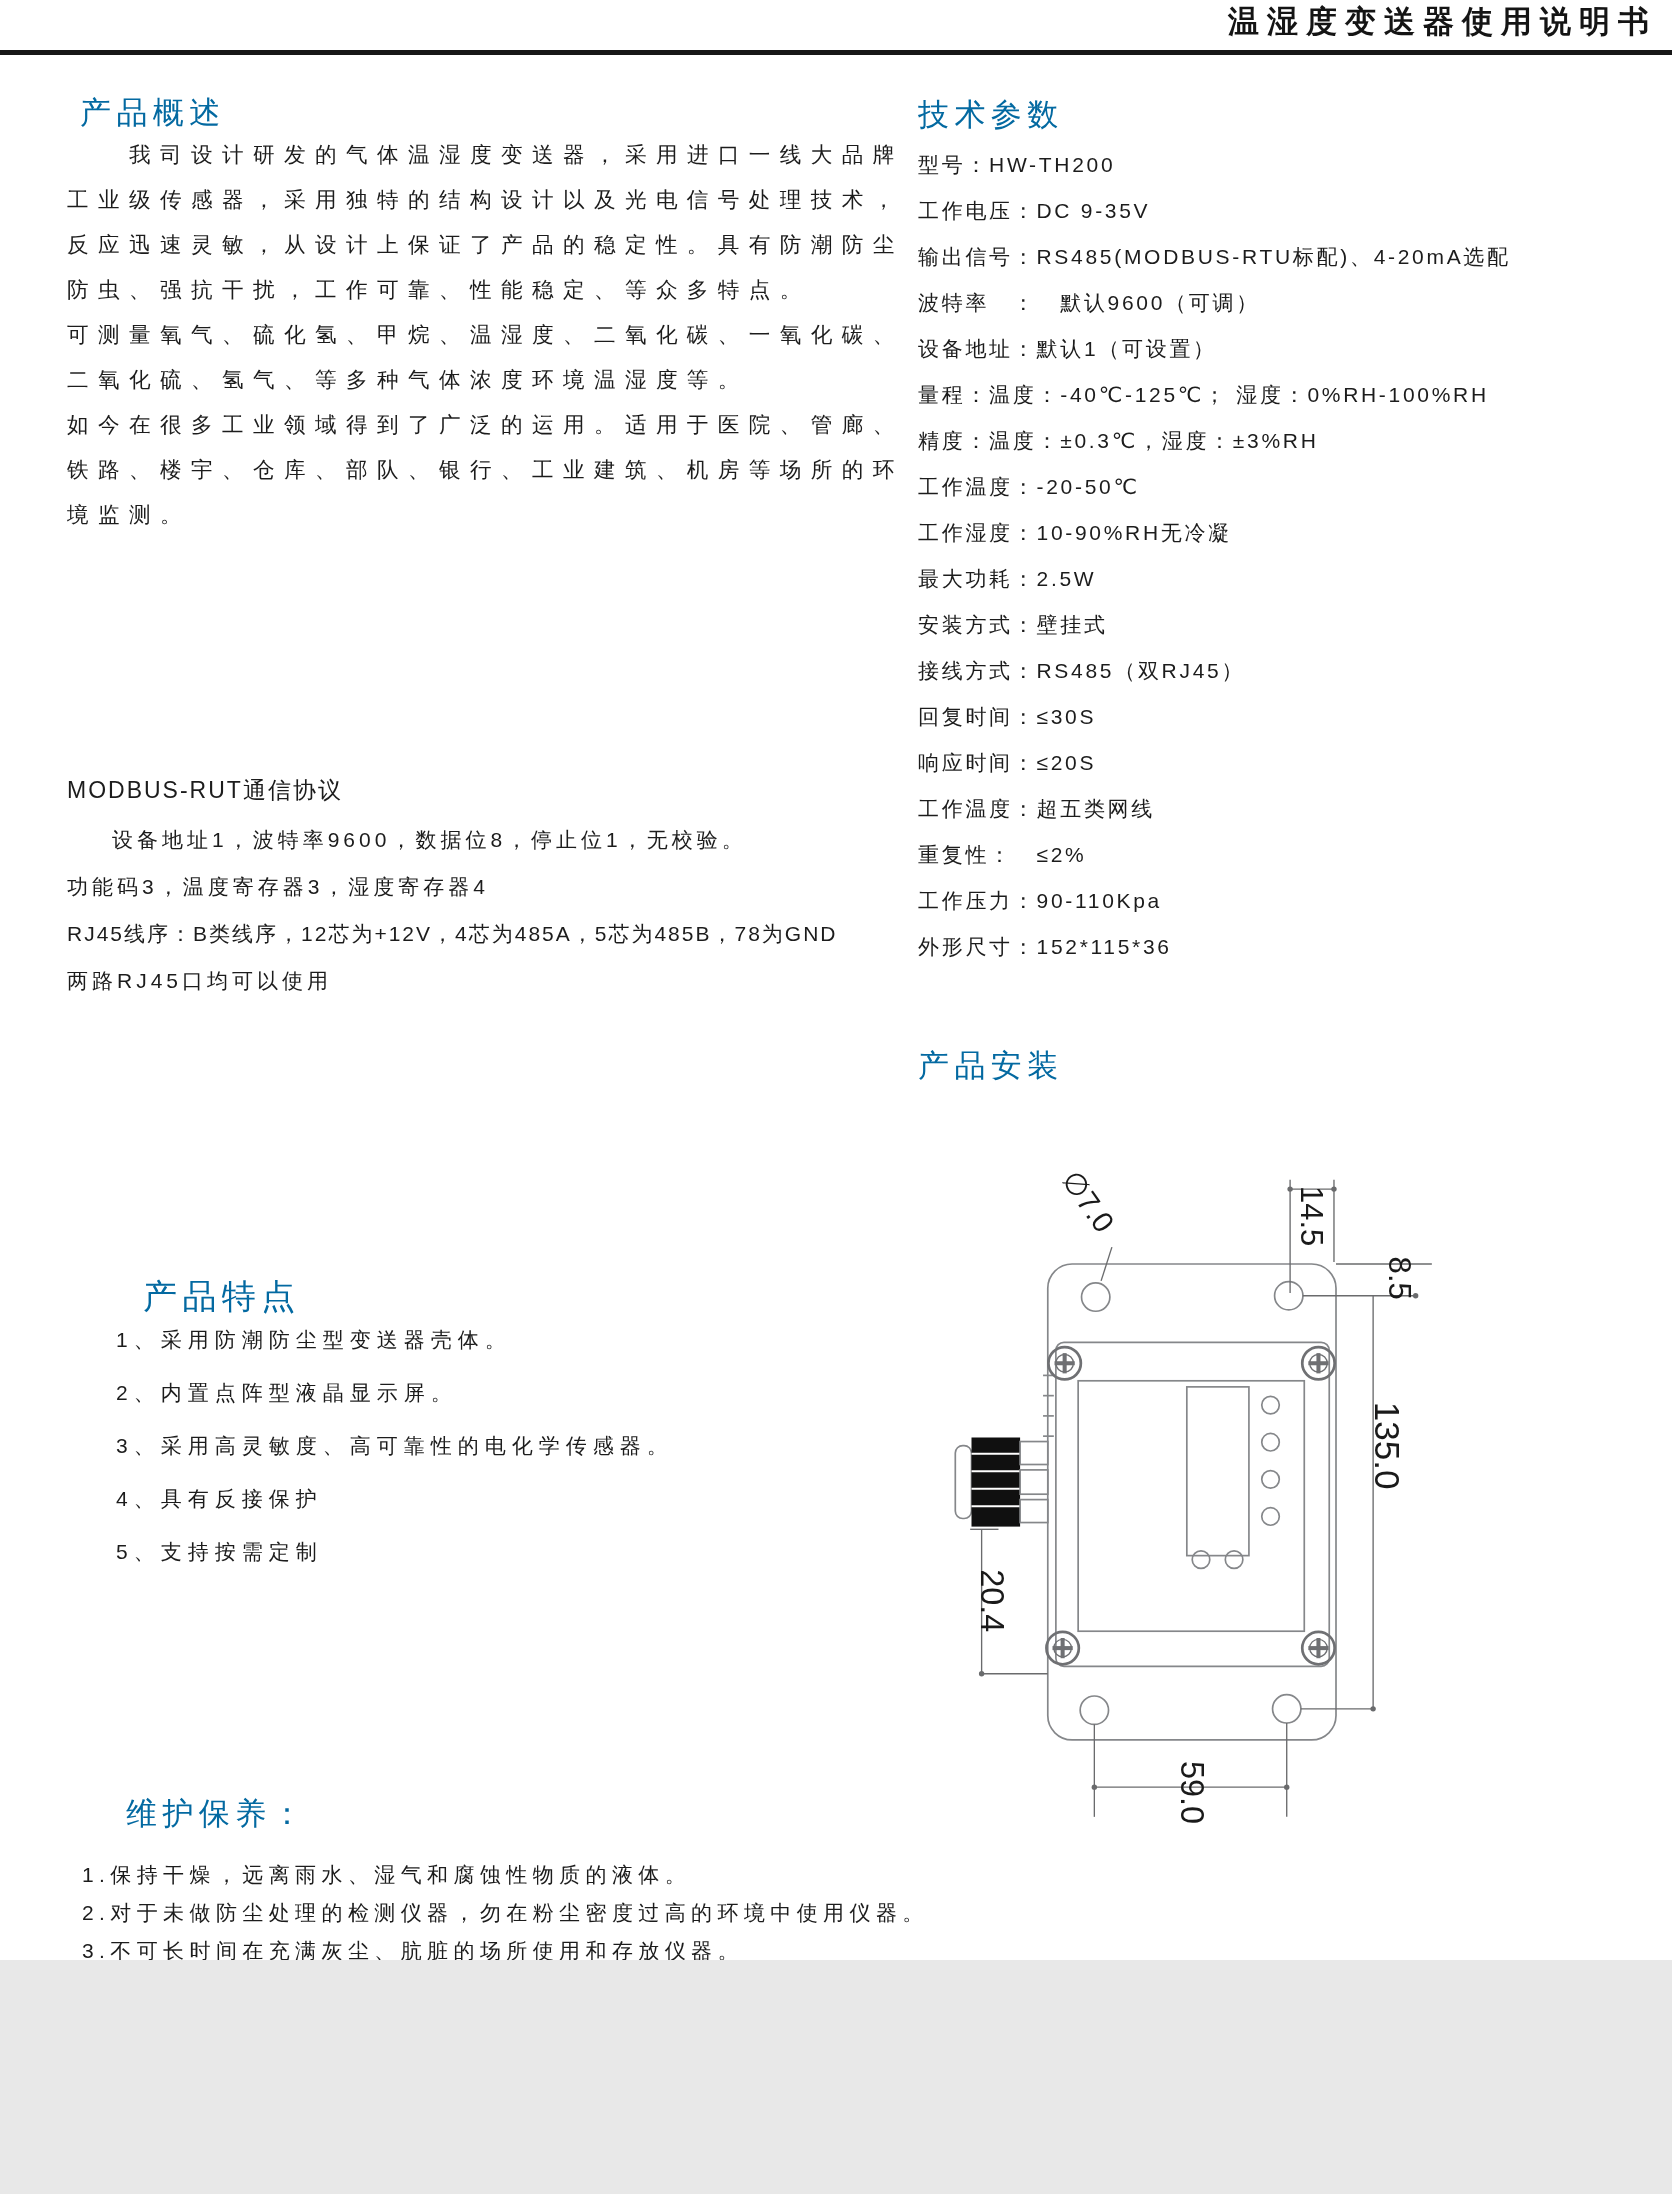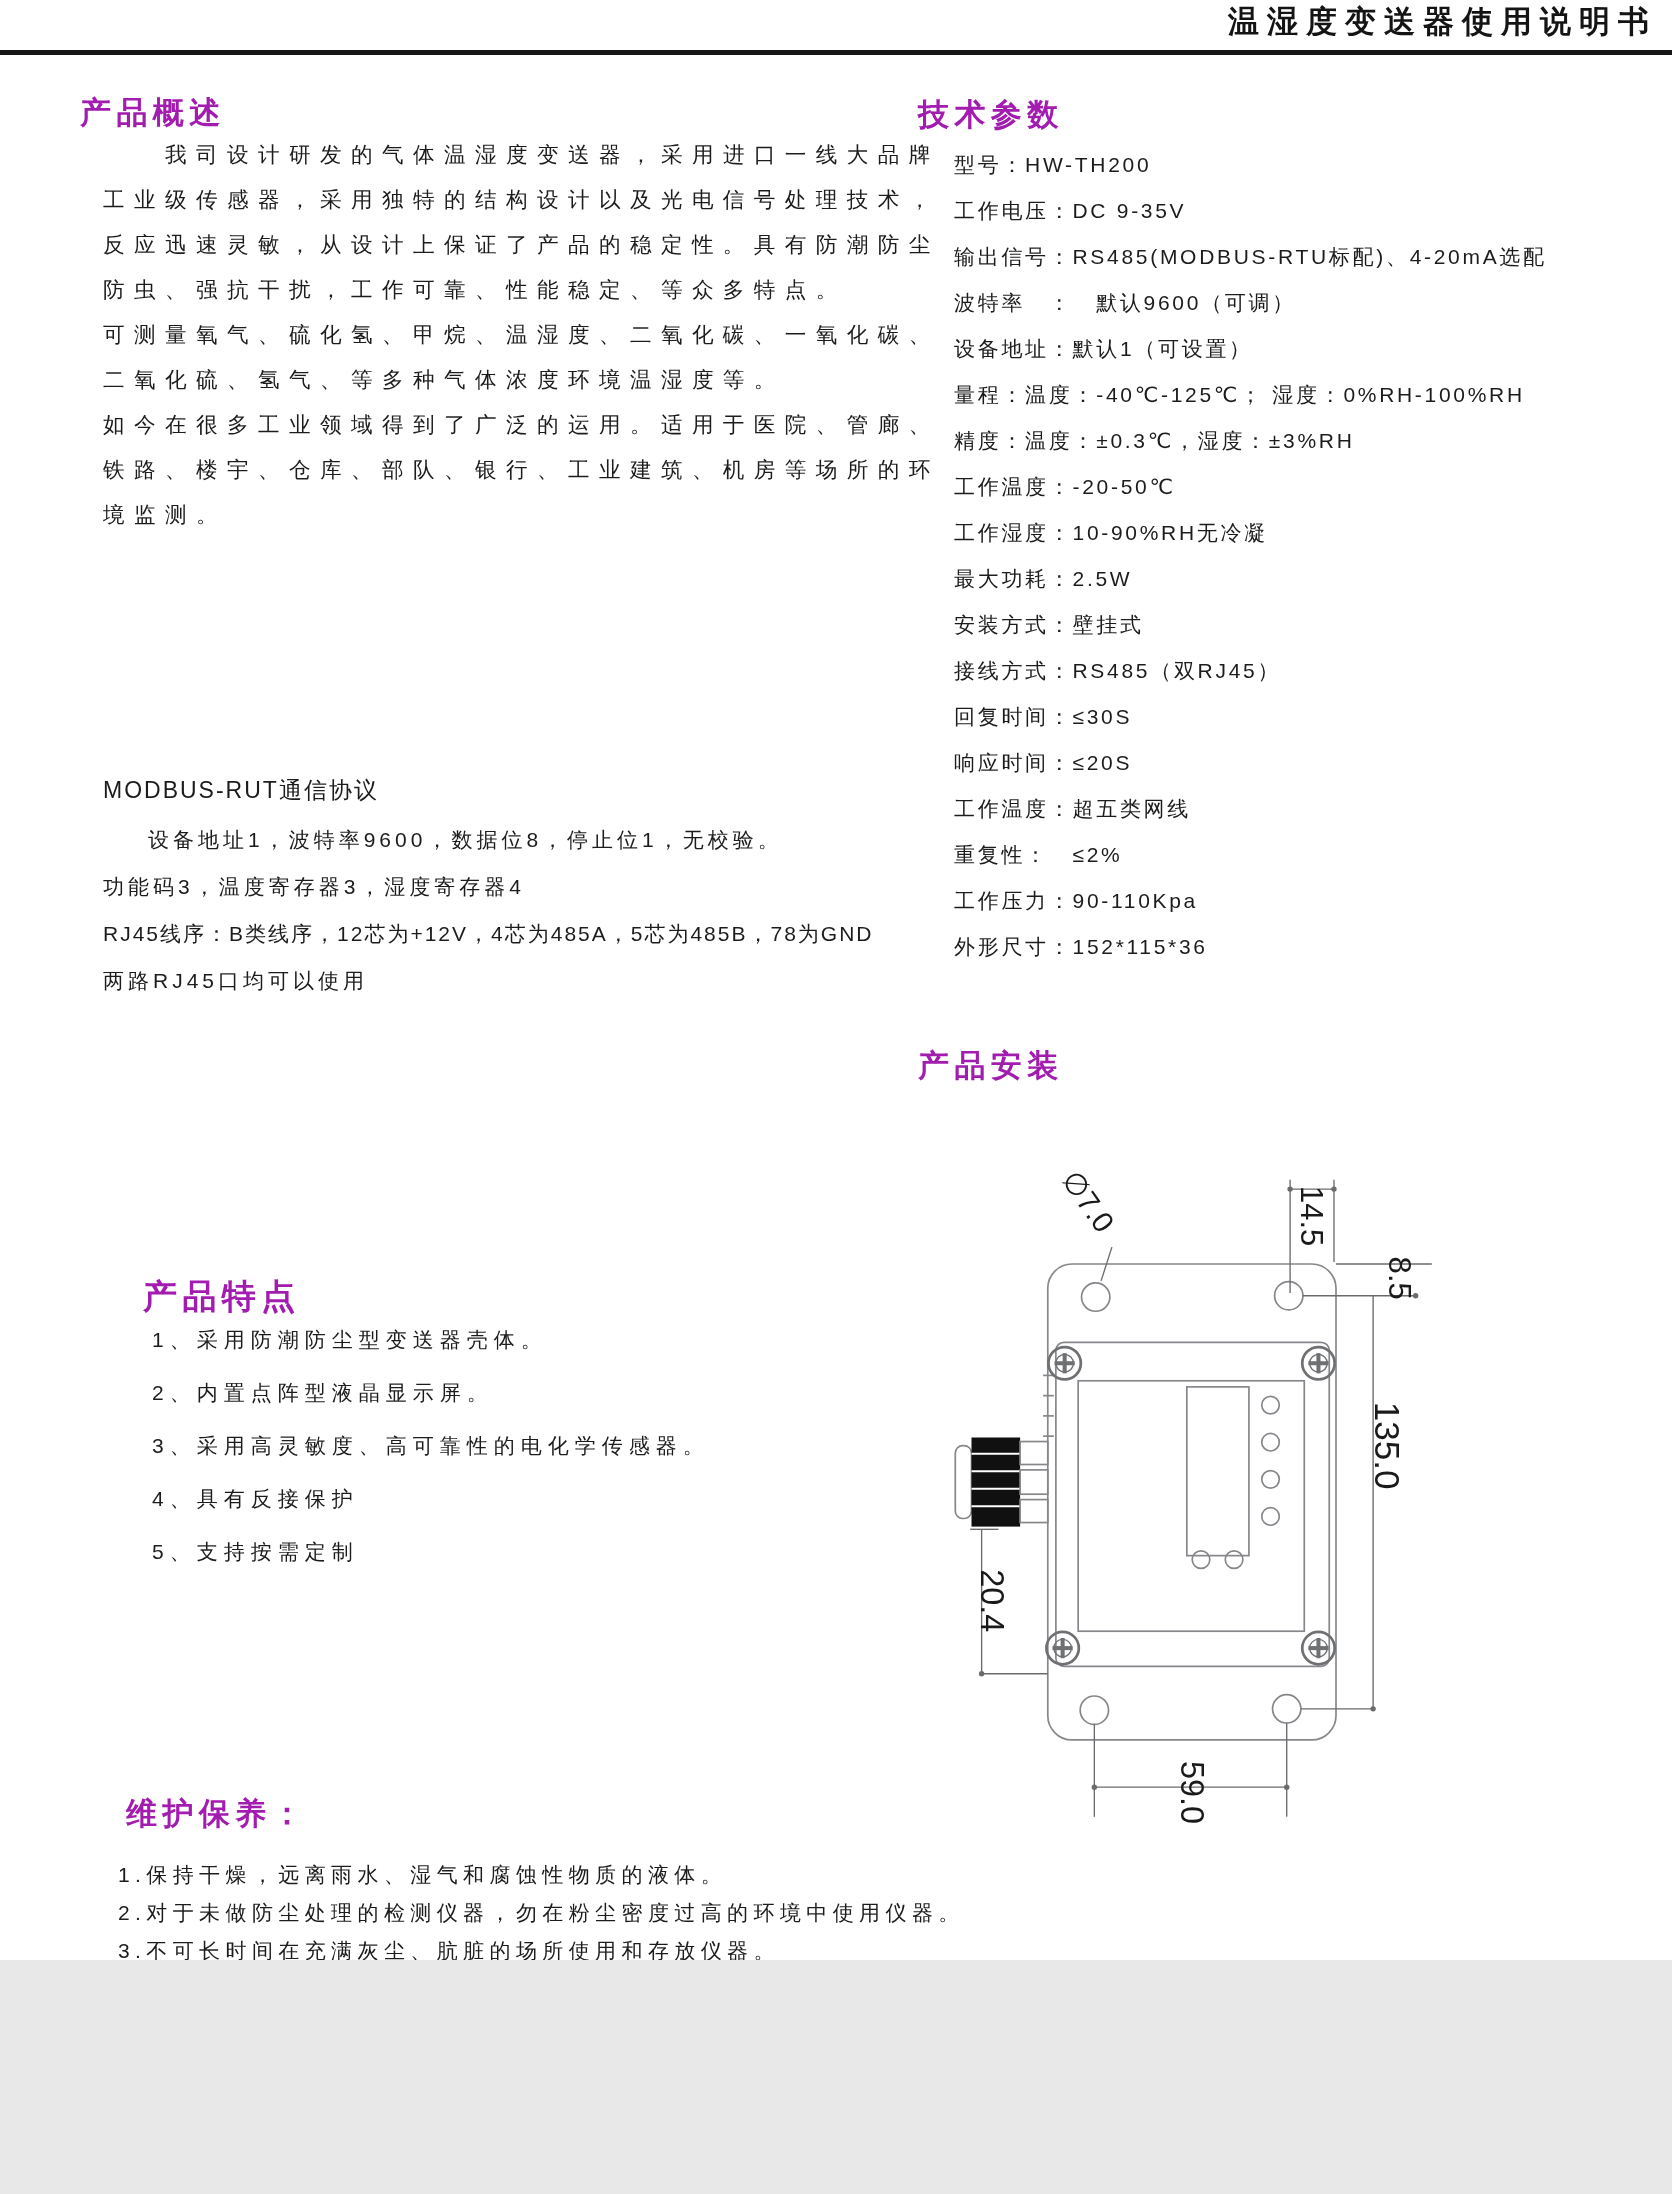--- a/index.html
+++ b/index.html
@@ -13,29 +13,29 @@
   }
   .doc-title{
     position:absolute;top:1.3px;right:16px;
     font-size:31px;letter-spacing:8px;font-weight:600;color:#141414;
     white-space:nowrap;
   }
   .rule{
     position:absolute;top:50px;left:0;width:1673px;height:4.7px;background:#171717;
   }
   .sec-heading{
-    position:absolute;font-size:31px;letter-spacing:5.4px;font-weight:700;color:#a21caf;white-space:nowrap;text-align:right;
+    position:absolute;font-size:31px;letter-spacing:5.4px;font-weight:400;color:#0369a1;white-space:nowrap;text-align:right;
   }
   #overview-heading{left:80px;top:92px;}
   #specs-heading{left:918px;top:94px;}
   #install-heading{left:918px;top:1045px;}
   #features-heading{left:123px;top:1274px;font-size:34px;margin-left:20px;}
   #maint-heading{left:126px;top:1793px;}
   .textblock{position:absolute;white-space:nowrap;}
-  .textblock > div{white-space:nowrap;margin-left:36px;}
+  .textblock > div{white-space:nowrap;}
   #overview-lines{
     left:67px;top:132px;font-size:21.6px;letter-spacing:9.4px;line-height:45px;
   }
   #overview-lines > div:first-child{padding-left:62px;}
   #modbus{left:67px;top:765px;}
   #modbus .mod-heading{font-size:23px;letter-spacing:2px;line-height:51px;font-weight:500;}
   #modbus-lines{font-size:21px;letter-spacing:4px;line-height:47px;}
   #modbus-lines > div:first-child{padding-left:45px;}
   #modbus-lines > div:nth-child(3){letter-spacing:2px;text-align:right;}
   #features-list{left:116px;top:1313px;font-size:21px;letter-spacing:6px;line-height:53px;}

